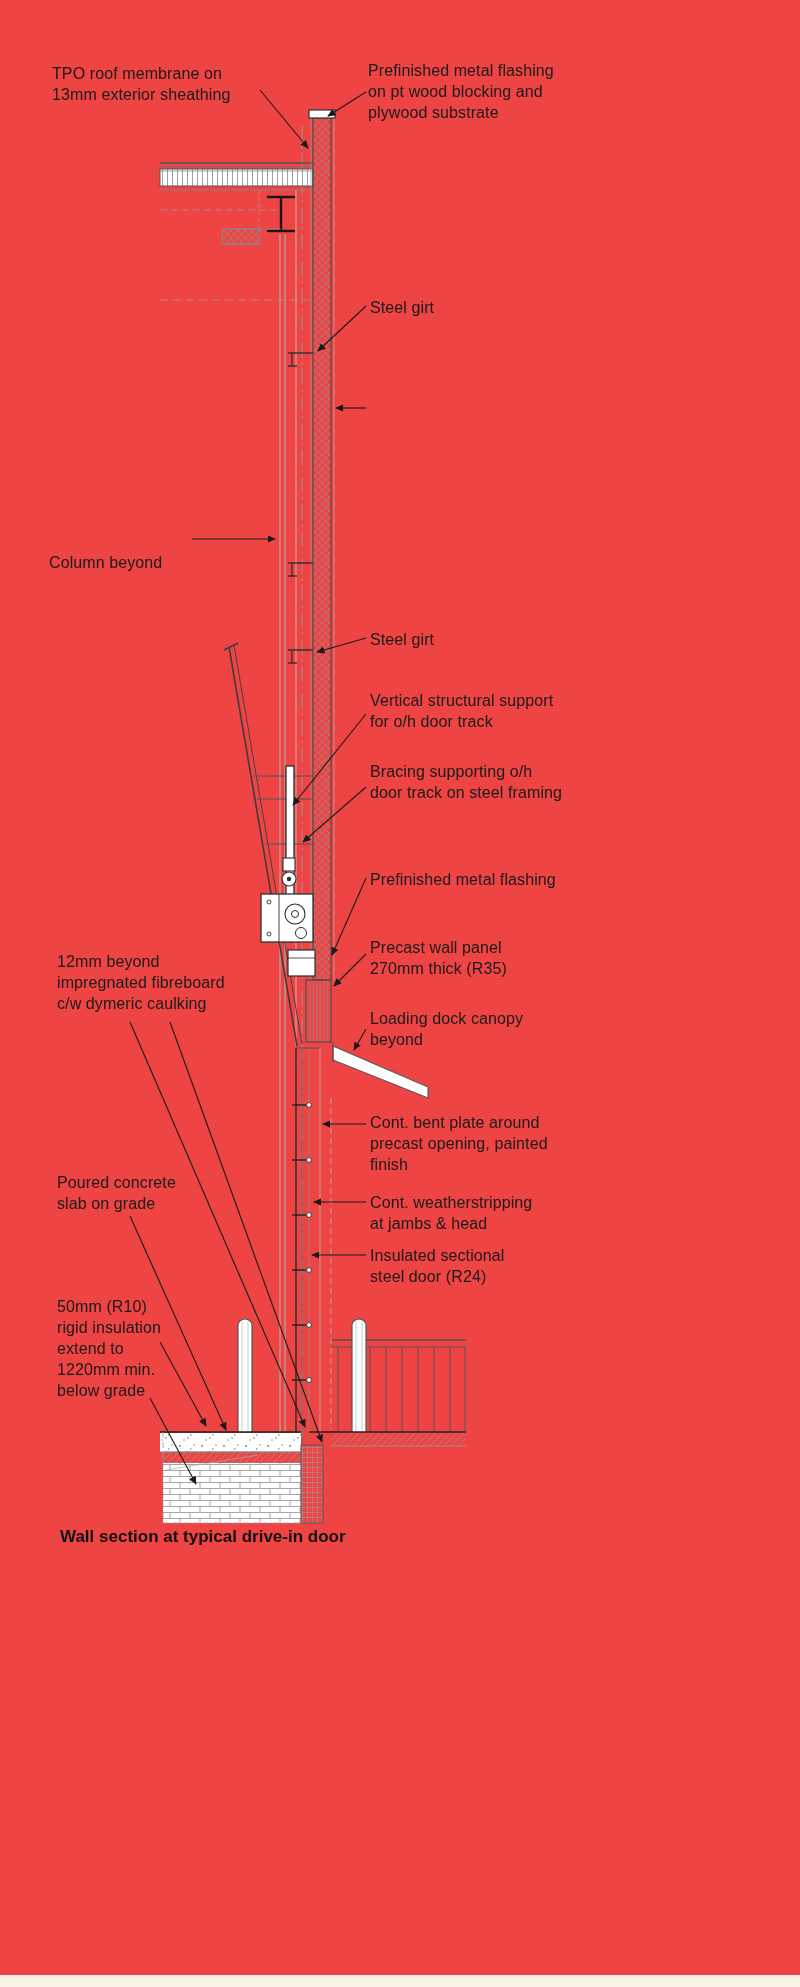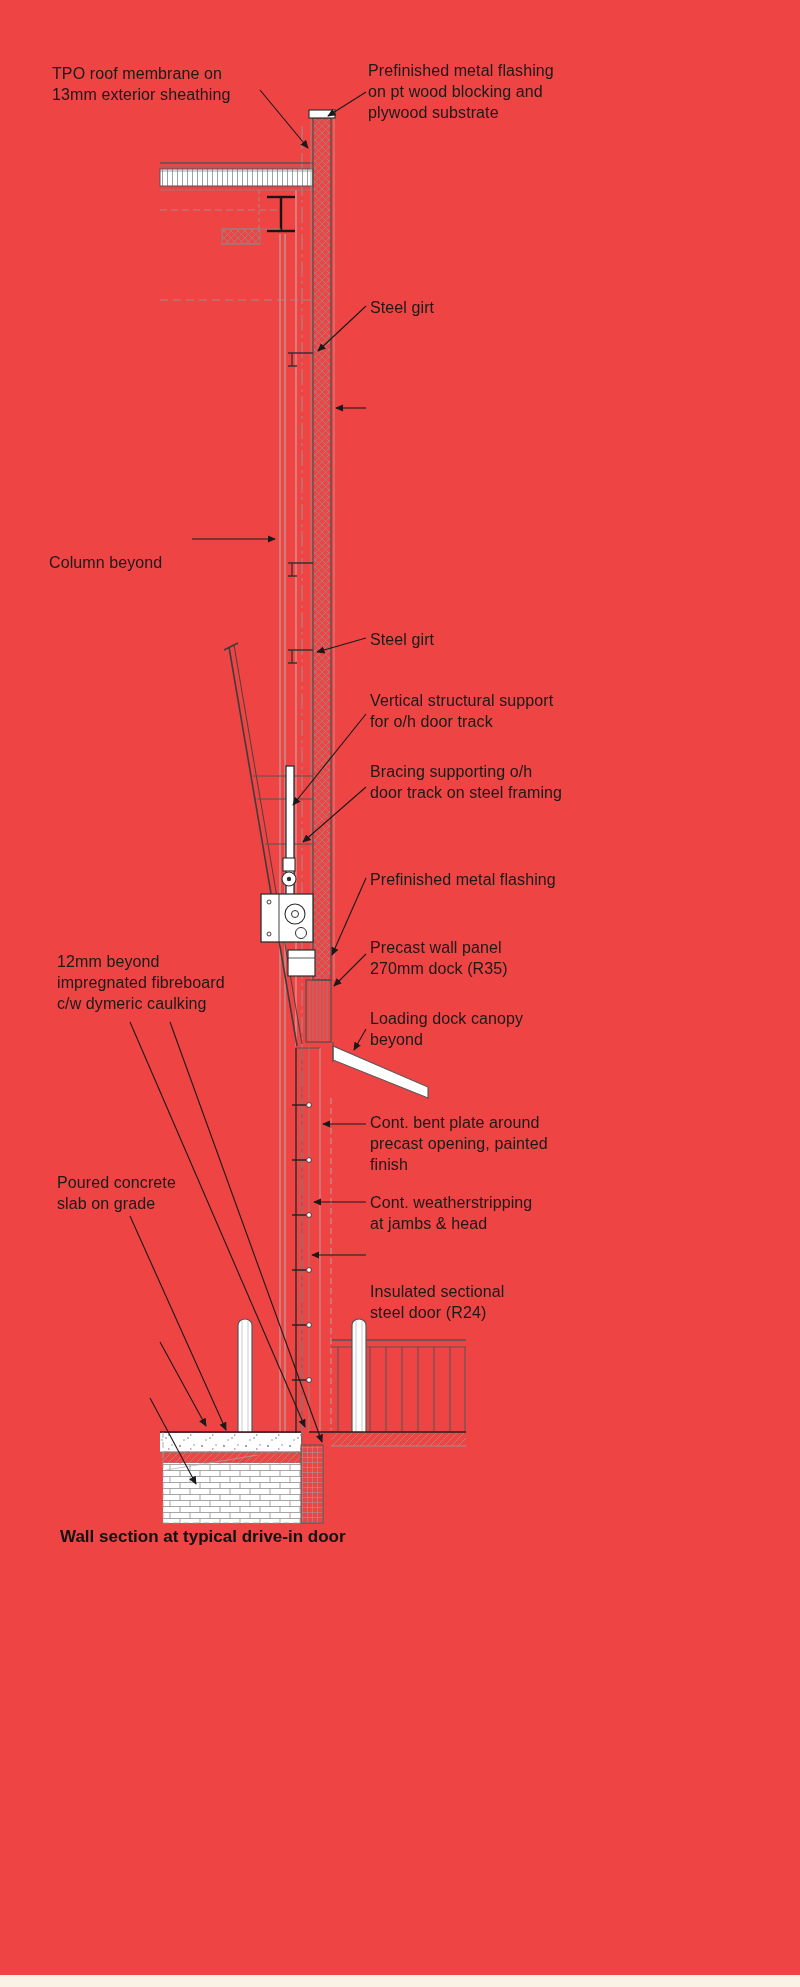--- a/index.html
+++ b/index.html
@@ -243,32 +243,37 @@
 plywood substrate</div>
   <div class="label" style="left:370px; top:297px;">Steel girt</div>
   <div class="label" style="left:49px; top:528px;margin-top:24px;">Column beyond</div>
   <div class="label" style="left:370px; top:629px;">Steel girt</div>
   <div class="label" style="left:370px; top:690px;">Vertical structural support
 for o/h door track</div>
   <div class="label" style="left:370px; top:761px;">Bracing supporting o/h
 door track on steel framing</div>
   <div class="label" style="left:370px; top:869px;">Prefinished metal flashing</div>
   <div class="label" style="left:370px; top:937px;">Precast wall panel
-270mm dock (R35)</div>
+270mm thick (R35)</div>
   <div class="label" style="left:370px; top:1008px;">Loading dock canopy
 beyond</div>
   <div class="label" style="left:57px; top:951px;">12mm beyond
 impregnated fibreboard
 c/w dymeric caulking</div>
   <div class="label" style="left:370px; top:1112px;">Cont. bent plate around
 precast opening, painted
 finish</div>
   <div class="label" style="left:370px; top:1192px;">Cont. weatherstripping
 at jambs &amp; head</div>
-  <div class="label" style="left:370px; top:1245px;margin-top:36px;">Insulated sectional
+  <div class="label" style="left:370px; top:1245px;">Insulated sectional
 steel door (R24)</div>
   <div class="label" style="left:57px; top:1172px;">Poured concrete
 slab on grade</div>
+  <div class="label" style="left:57px; top:1296px;">50mm (R10)
+rigid insulation
+extend to
+1220mm min.
+below grade</div>
 
   <div class="title">Wall section at typical drive-in door</div>
 
   <div class="footer-band"></div>
 </div>
 
 </body></html>

